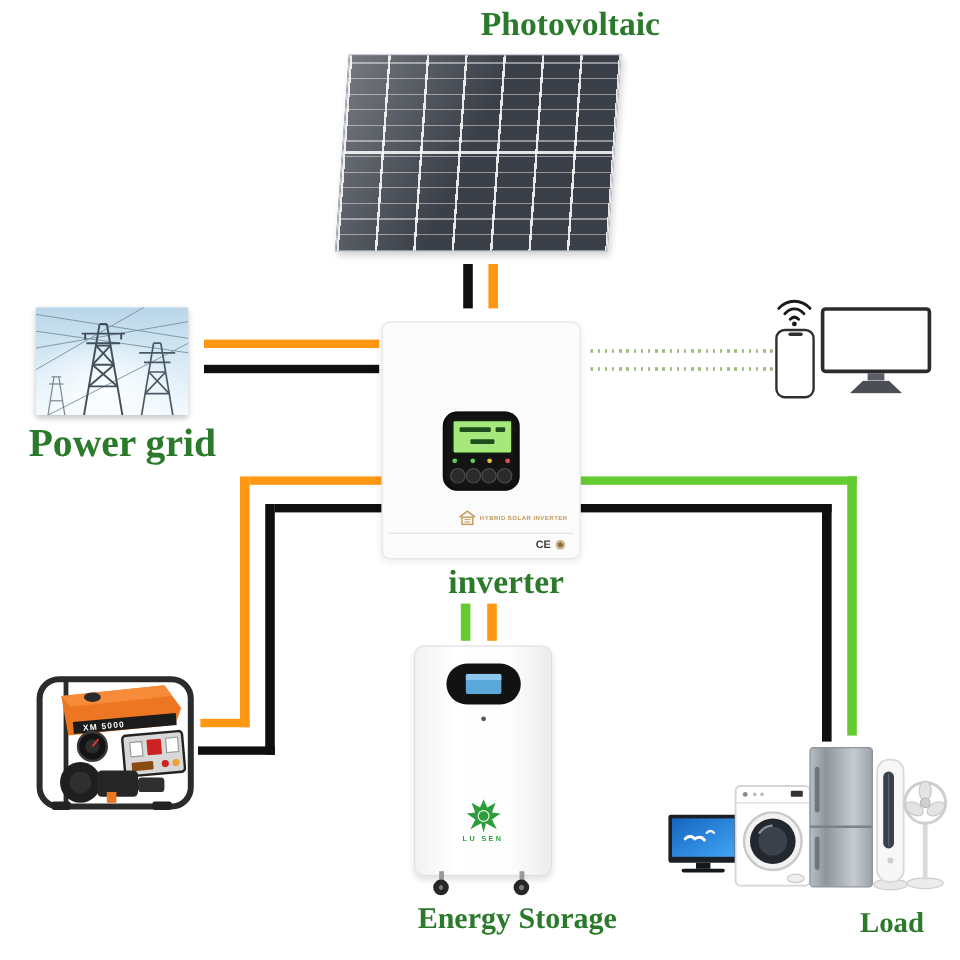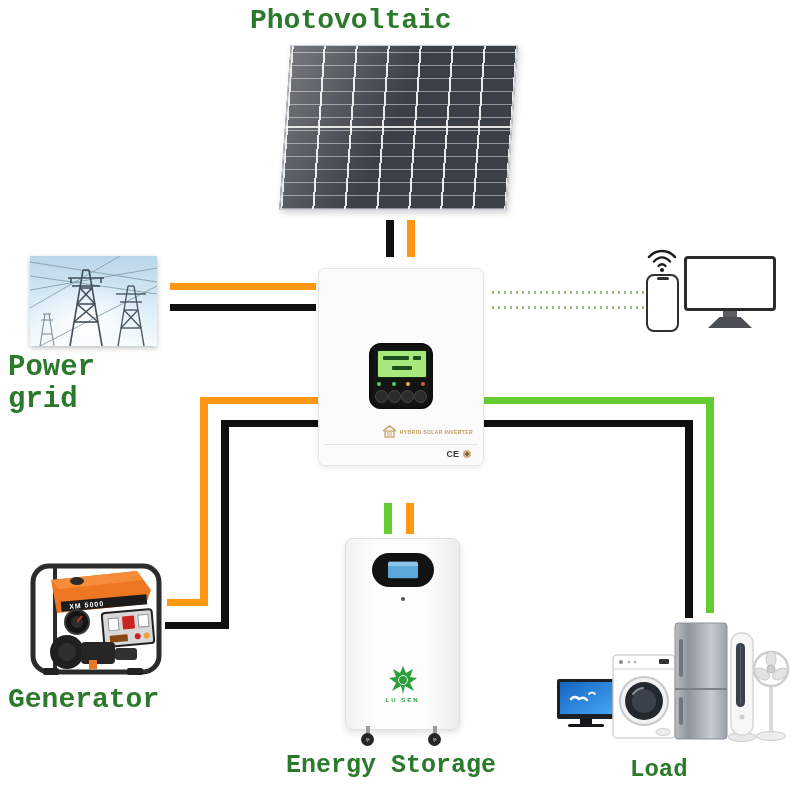--- a/index.html
+++ b/index.html
@@ -1,18 +1,18 @@
 <!DOCTYPE html>
 <html><head>
 <meta charset="utf-8">
 <style>
   html,body{margin:0;padding:0;background:#fff;}
   #canvas{position:relative;width:800px;height:800px;background:#ffffff;overflow:hidden;
           font-family:"Liberation Serif","DejaVu Serif",serif;}
-  .lbl{position:absolute;color:#2B7A2B;font-weight:700;text-align:left;line-height:1.1;font-family:Liberation Mono, monospace;}
+  .lbl{position:absolute;color:#2B7A2B;font-weight:700;text-align:right;line-height:1.1;}
 
   
   .ln{position:absolute;}
   .ln.black{background:#0f0f0f;}
   .ln.orange{background:#FF9712;}
   .ln.green{background:#65CB33;}
   .dotted{position:absolute;height:3px;
           background:repeating-linear-gradient(90deg,#9DBA7D 0 2px,transparent 2px 6px);}
 
   
@@ -87,22 +87,22 @@
   .genwrap{position:absolute;left:25px;top:556px;}
   .loadwrap{position:absolute;left:555px;top:615px;}
   .wifiwrap{position:absolute;left:645px;top:246px;}
 </style>
 </head>
 <body>
 
 <div id="canvas">
 
   <div class="lbl" style="left:250px;top:6px;width:300px;font-size:28px;">Photovoltaic</div>
-  <div class="lbl" style="left:8px;top:352px;width:172px;font-size:29px;">Power grid</div>
-  <div class="lbl" style="left:8px;top:685px;width:172px;font-size:28px;">Generator</div>
+  <div class="lbl" style="left:8px;top:352px;width:172px;font-size:33px;">Power grid</div>
+  <div class="lbl" style="left:330px;top:471px;width:140px;font-size:28px;">inverter</div>
   <div class="lbl" style="left:286px;top:752px;width:228px;font-size:25px;">Energy Storage</div>
   <div class="lbl" style="left:630px;top:757px;width:140px;font-size:24px;">Load</div>
 
   <div class="solar"></div>
 
   <div class="ln black" style="left:386px;top:220px;width:8px;height:37px;"></div>
   <div class="ln orange" style="left:407px;top:220px;width:8px;height:37px;"></div>
 
   <div class="ln orange" style="left:170px;top:283px;width:146px;height:7px;"></div>
   <div class="ln black" style="left:170px;top:304px;width:146px;height:7px;"></div>

